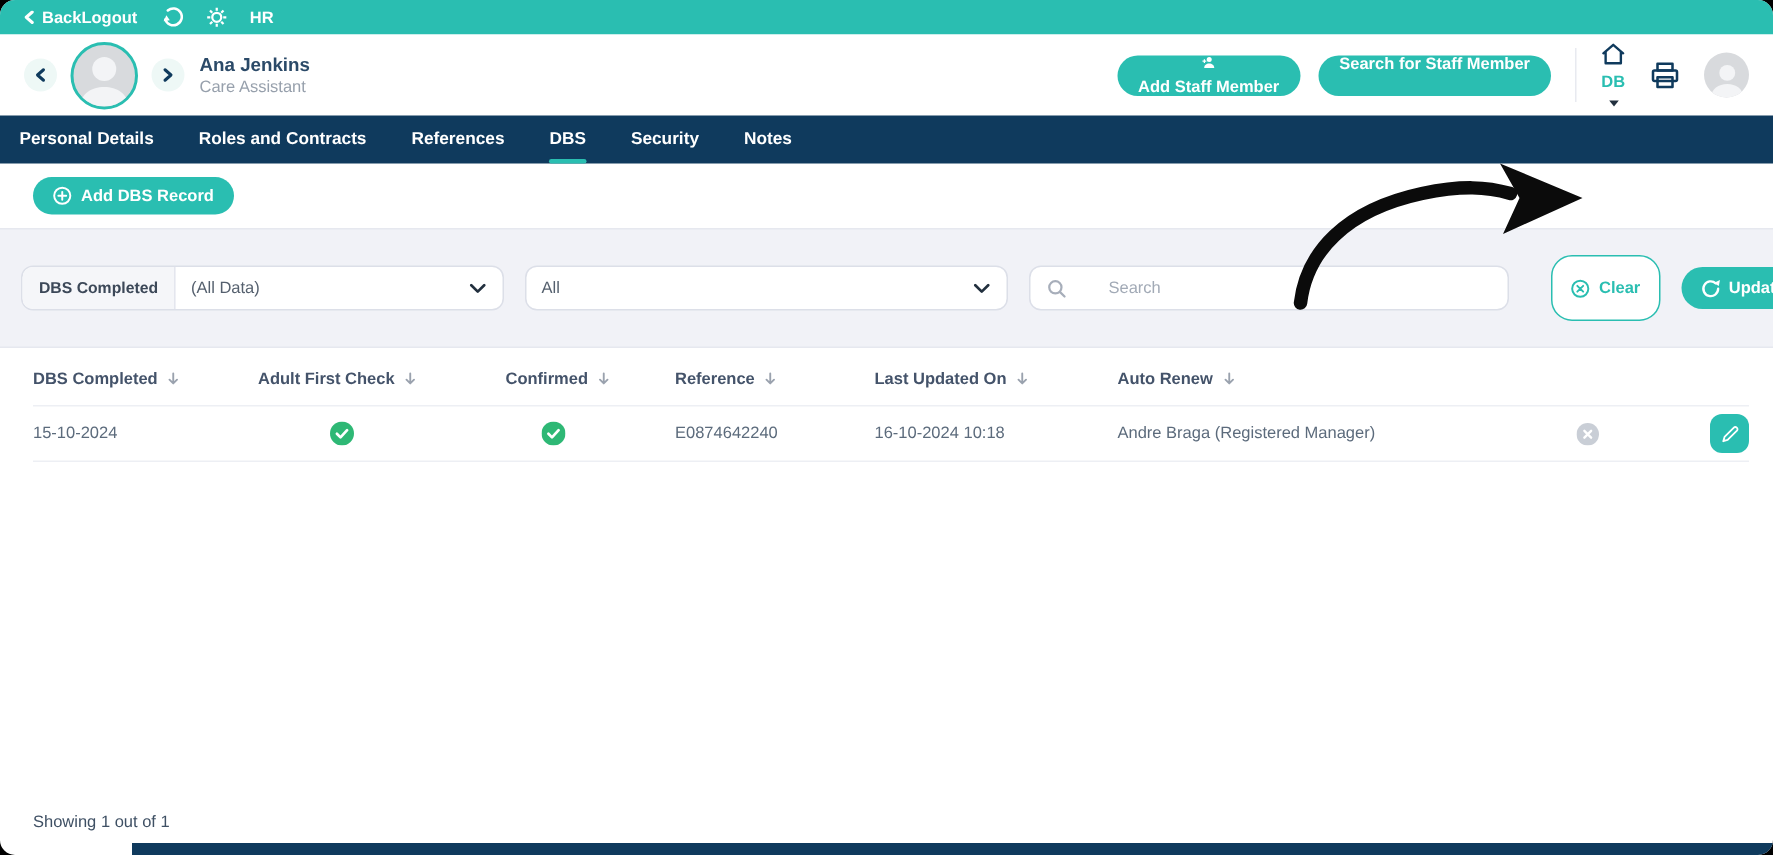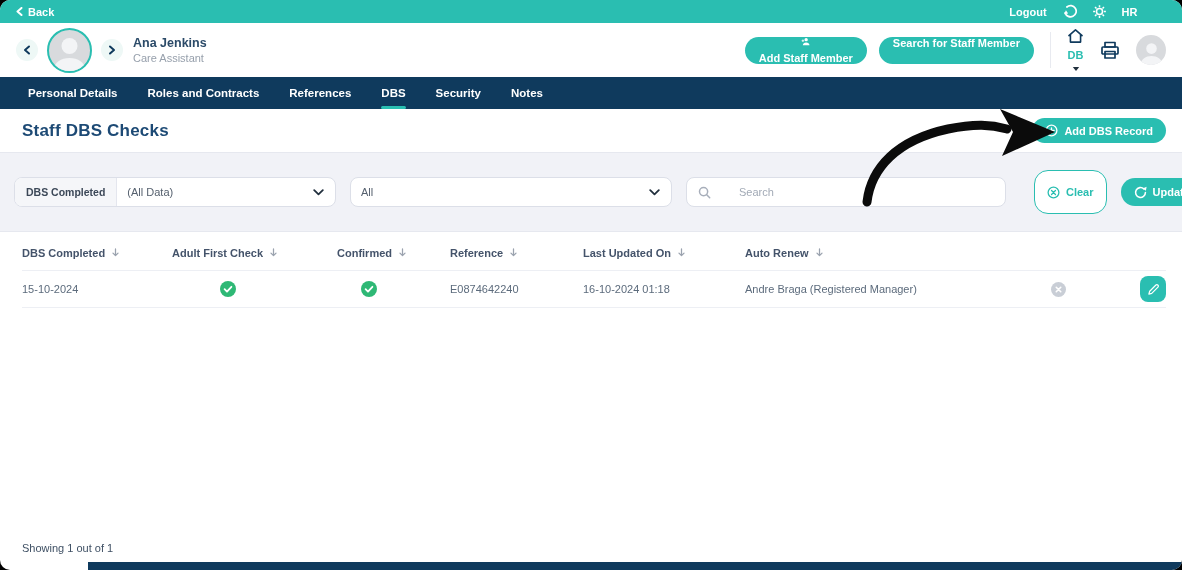--- a/index.html
+++ b/index.html
@@ -5,21 +5,21 @@
   * { margin:0; padding:0; box-sizing:border-box; }
   body { background:#000; font-family:"Liberation Sans", sans-serif; }
   .screen {
     position:relative; width:1182px; height:570px; background:#fff;
     border-radius:10px; overflow:hidden;
   }
 
   
   .topbar {
     height:23px; background:#2ABEB1; display:flex; align-items:center;
-    justify-content:space-between; padding:0 16px; color:#fff;
+    justify-content:flex-start; padding:0 16px; color:#fff;
   }
   .topbar-left { display:flex; align-items:center; gap:5px; font-size:11px; font-weight:bold; cursor:pointer; }
   .topbar-right { display:flex; align-items:center; gap:15px; }
   .topbar-right .txt { font-size:11px; font-weight:bold; }
   .icon-btn { display:flex; align-items:center; cursor:pointer; }
   .grid-icon { display:grid; grid-template-columns:repeat(3,3.5px); grid-template-rows:repeat(3,3.5px); gap:1.5px; }
   .grid-icon span { background:#fff; border-radius:0.5px; }
 
   
   .header { height:54px; background:#fff; display:flex; align-items:center; padding:0 16px; }
@@ -43,21 +43,21 @@
   .v-divider { width:1px; height:36px; background:#e8eaf0; margin:0 16px; }
   .home-group { display:flex; align-items:center; gap:5px; cursor:pointer;flex-direction:column; }
   .home-group .db { color:#2ABEB1; font-size:11px; font-weight:bold; }
   .printer-wrap { margin:0 16px; cursor:pointer; display:flex; }
   .small-avatar {
     width:30px; height:30px; border-radius:50%; background:#d8dadd; overflow:hidden;
     display:flex; align-items:flex-end; justify-content:center; cursor:pointer;
   }
 
   
-  .navbar { height:32px; background:#0F3A5D; display:flex; align-items:stretch; padding:0 28px; gap:30px; }
+  .navbar { height:32px; background:#0F3A5D; display:flex; align-items:stretch; padding:0 13px; gap:30px; }
   .tab {
     color:#fff; font-size:11.5px; font-weight:bold; display:flex; align-items:center;
     position:relative; cursor:pointer; white-space:nowrap;
   }
   .tab.active::after {
     content:""; position:absolute; left:0; right:0; bottom:0; height:3px;
     background:#2ABEB1; border-radius:2px;
   }
 
   
@@ -235,21 +235,20 @@
   <div class="navbar">
     <div class="tab">Personal Details</div>
     <div class="tab">Roles and Contracts</div>
     <div class="tab">References</div>
     <div class="tab active">DBS</div>
     <div class="tab">Security</div>
     <div class="tab">Notes</div>
   </div>
 
   <div class="title-row">
-    <div class="page-title">Staff DBS Checks</div>
     <button class="add-record-btn">
       <svg width="13" height="13" viewBox="0 0 14 14">
           <circle cx="7" cy="7" r="5.8" fill="none" stroke="#fff" stroke-width="1.4"></circle>
           <path d="M7 4.2v5.6M4.2 7h5.6" stroke="#fff" stroke-width="1.4" stroke-linecap="round"></path>
         </svg>
       <span>Add DBS Record</span>
     </button>
   </div>
 
   <div class="filter-strip">
@@ -343,21 +342,21 @@
             <polyline points="4.6,8.2 7,10.6 11.4,5.8" fill="none" stroke="#fff" stroke-width="1.8" stroke-linecap="round" stroke-linejoin="round"></polyline>
           </svg>
       </div>
       <div class="cell-icon cfm">
         <svg width="16" height="16" viewBox="0 0 16 16">
             <circle cx="8" cy="8" r="8" fill="#2EB875"></circle>
             <polyline points="4.6,8.2 7,10.6 11.4,5.8" fill="none" stroke="#fff" stroke-width="1.8" stroke-linecap="round" stroke-linejoin="round"></polyline>
           </svg>
       </div>
       <div class="td">E0874642240</div>
-      <div class="td">16-10-2024 01:18</div>
+      <div class="td">16-10-2024 10:18</div>
       <div class="td">Andre Braga (Registered Manager)</div>
       <div class="cell-icon ar">
         <svg width="15" height="15" viewBox="0 0 16 16">
             <circle cx="8" cy="8" r="8" fill="#C9CED6"></circle>
             <path d="M5.6 5.6l4.8 4.8M10.4 5.6l-4.8 4.8" fill="none" stroke="#fff" stroke-width="1.7" stroke-linecap="round"></path>
           </svg>
       </div>
       <button class="edit-btn">
         <svg width="13" height="13" viewBox="0 0 14 14">
             <path d="M2 12l0.9-3.1L9.6 2.2a1.4 1.4 0 0 1 2 0l0.2 0.2a1.4 1.4 0 0 1 0 2L5.1 11.1 2 12z" fill="none" stroke="#fff" stroke-width="1.3" stroke-linejoin="round"></path>

